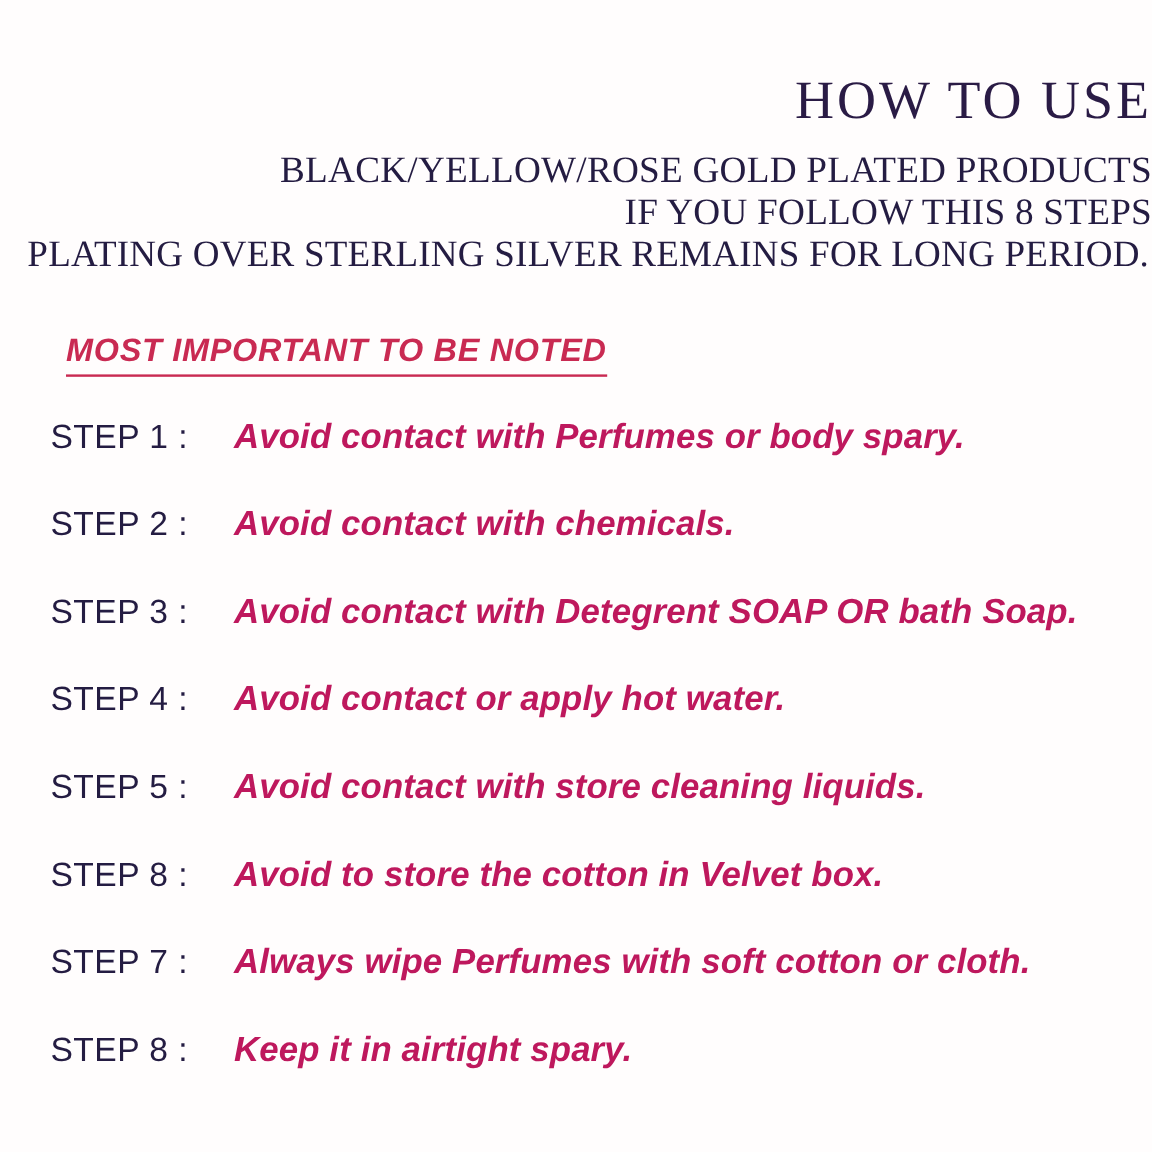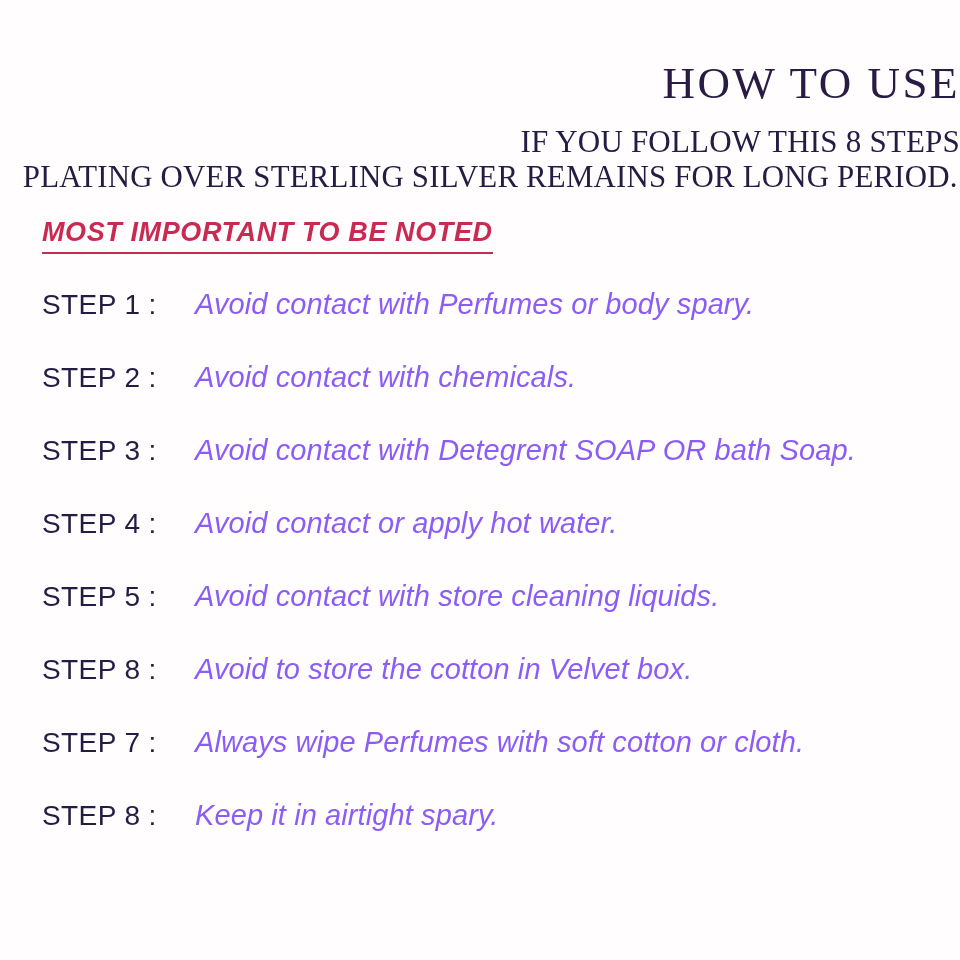--- a/index.html
+++ b/index.html
@@ -46,22 +46,22 @@
     letter-spacing: 0.2px;
     white-space: nowrap;
   }
   .sub-line.wide {
     font-size: 31px;
     transform: scaleX(0.995);
   }
 
   
   .notice-wrap {
-    margin-top: 23px;
-    padding-left: 42px;
+    margin-top: 48px;
+    padding-left: 55px;
   }
   .notice {
     display: inline-block;
     font-family: "Liberation Sans", sans-serif;
     font-style: italic;
     font-weight: bold;
     font-size: 27px;
     line-height: 30px;
     letter-spacing: 0.6px;
     color: #c92a52;
@@ -87,37 +87,38 @@
     line-height: 30px;
     color: #241c42;
     font-weight: 400;
     letter-spacing: 0.4px;
     white-space: nowrap;
   }
   .step-text {
     flex: 1 1 auto;
     font-family: "Liberation Sans", sans-serif;
     font-style: italic;
-    font-weight: normal;
+    font-weight: bold;
     font-size: 29px;
     line-height: 32px;
-    color: #8b5cf6;
+    color: #be185d;
     letter-spacing: 0.1px;
     white-space: nowrap;
   }
 </style>
 </head>
 <body>
 
 <div class="page">
 
   <div class="header">
     <div class="main-title">HOW TO USE</div>
 
     <div class="sub-lines">
+      <span class="sub-line">BLACK/YELLOW/ROSE GOLD PLATED PRODUCTS</span>
       <span class="sub-line">IF YOU FOLLOW THIS 8 STEPS</span>
       <span class="sub-line wide">PLATING OVER STERLING SILVER REMAINS FOR LONG PERIOD.</span>
     </div>
   </div>
 
   <div class="notice-wrap">
     <span class="notice">MOST IMPORTANT TO BE NOTED</span>
   </div>
 
   <div class="steps">

